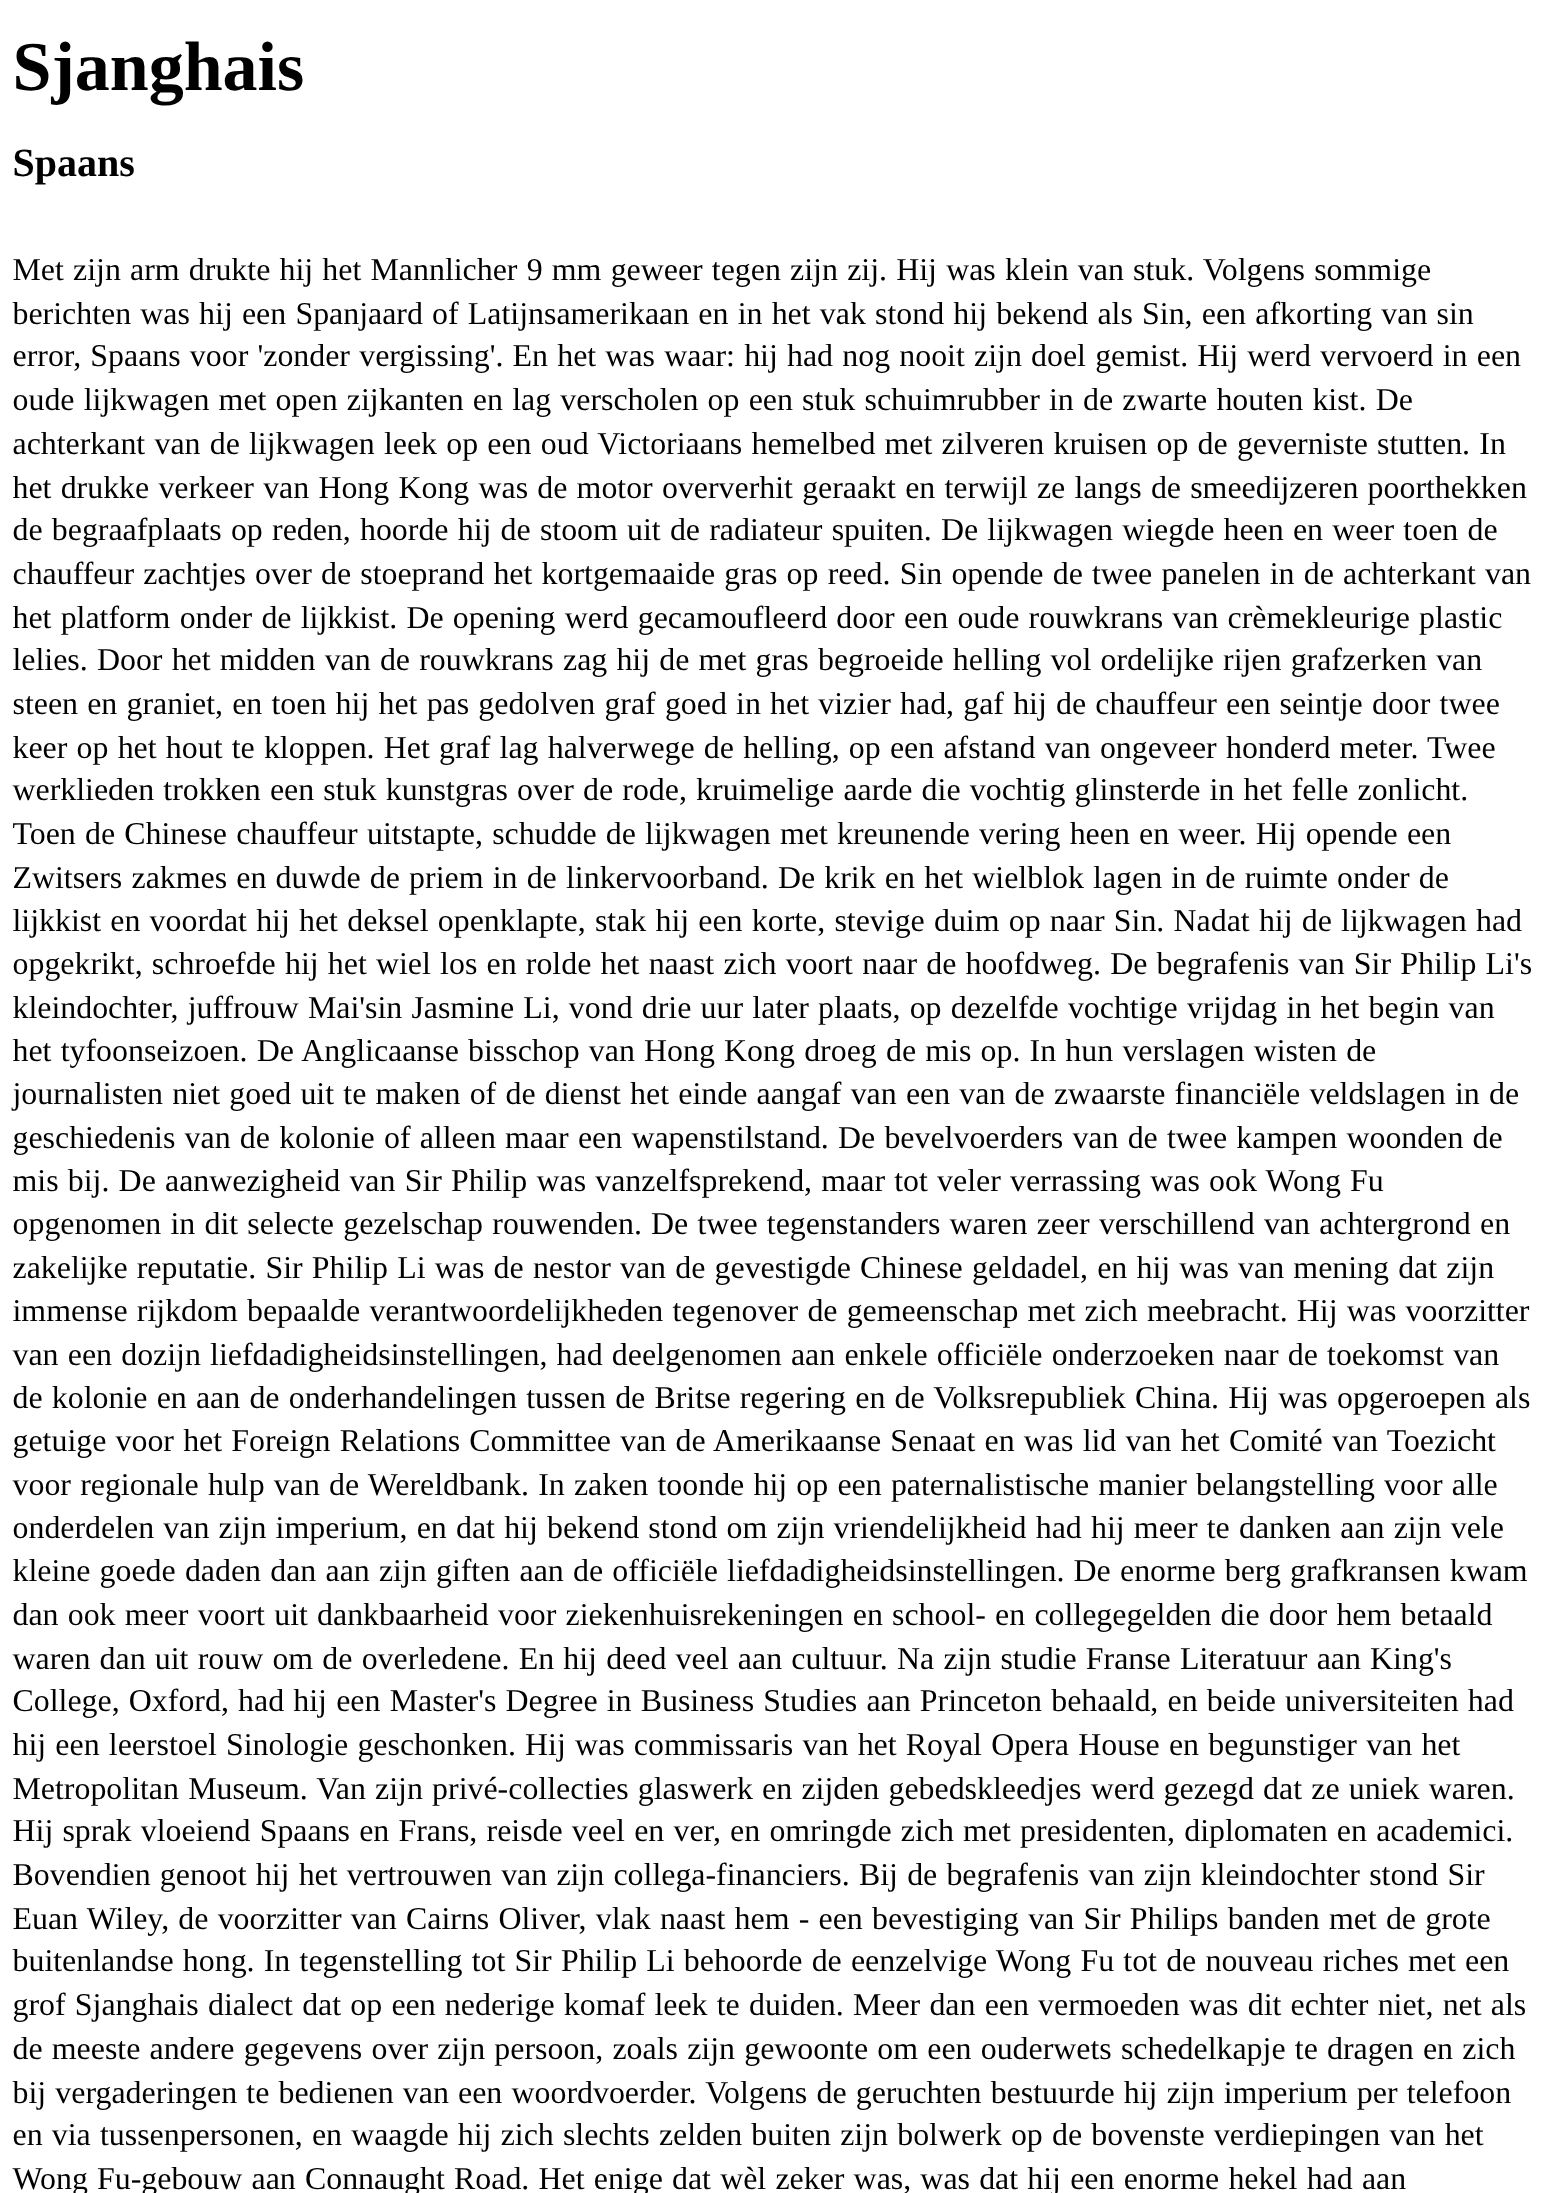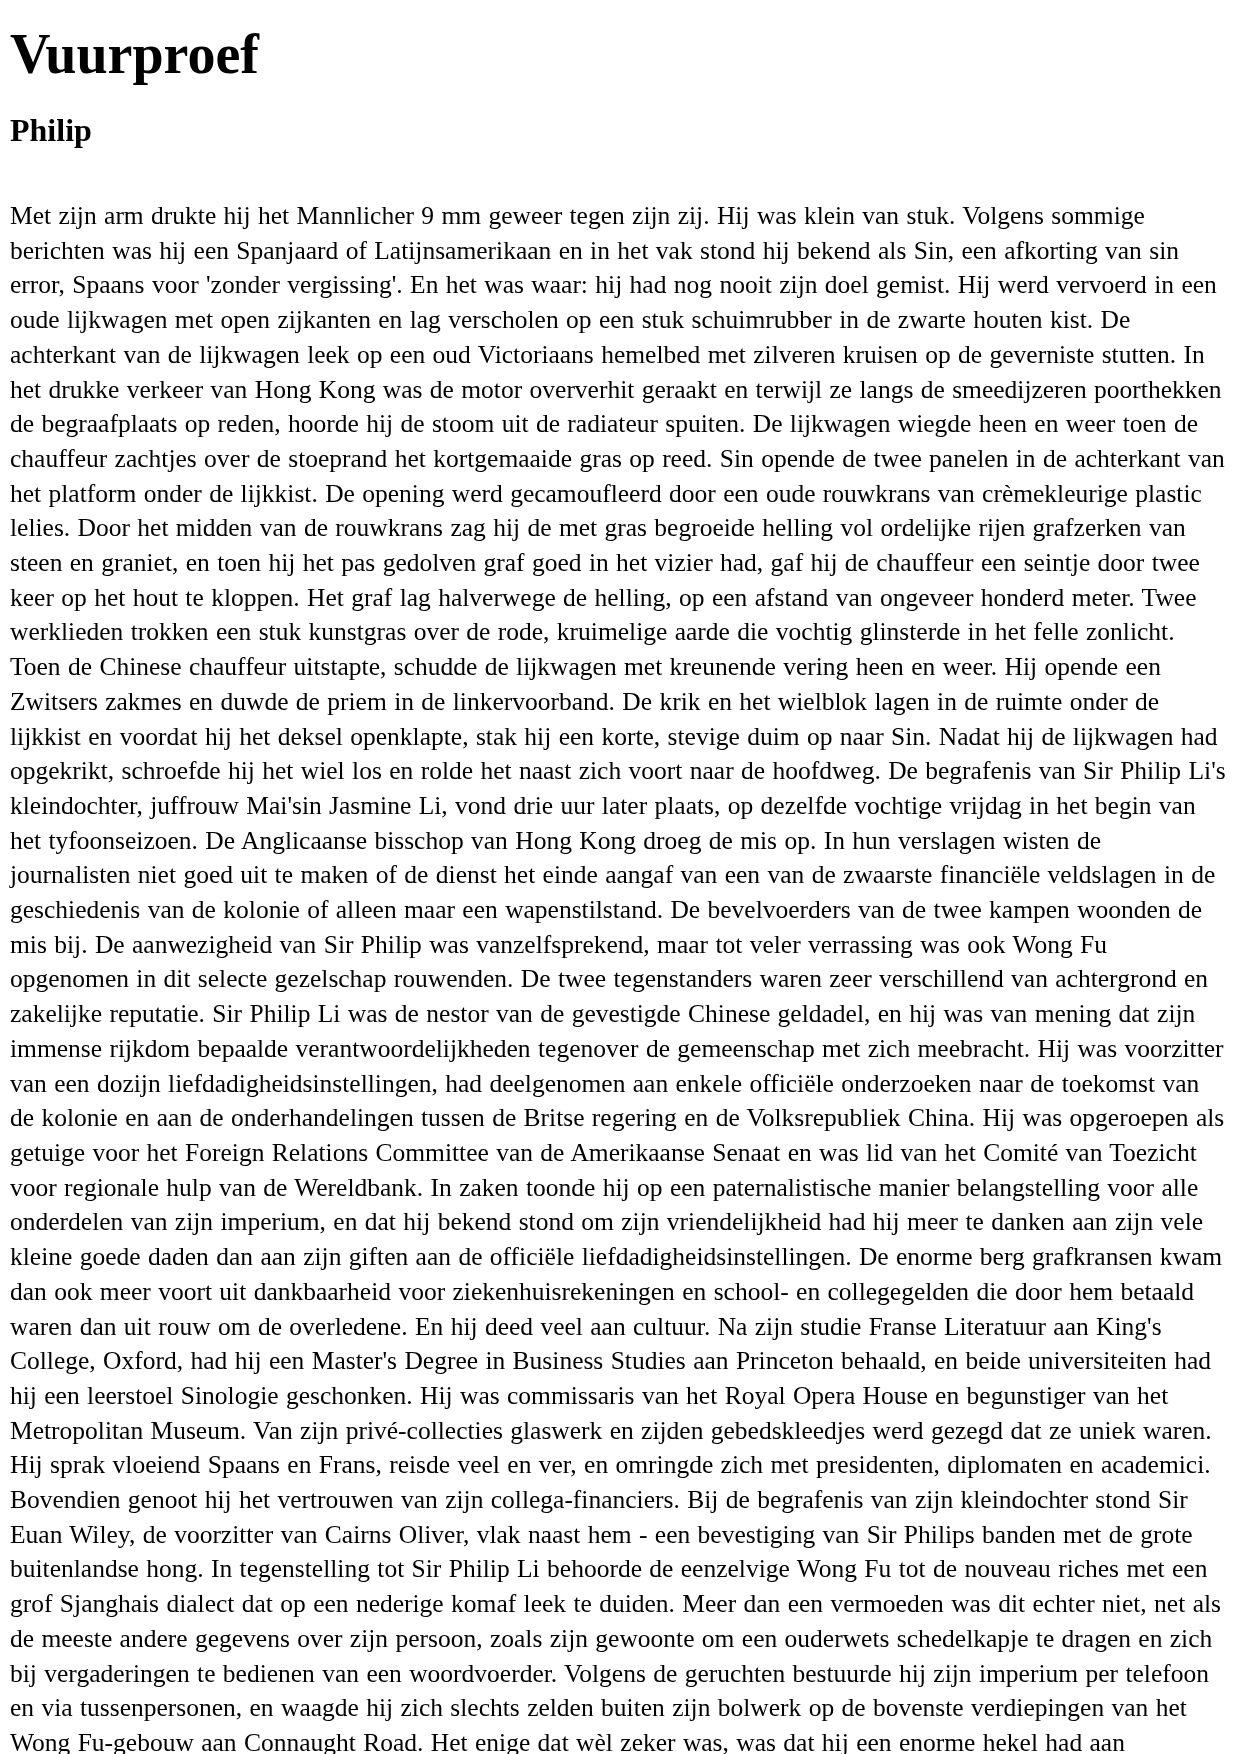--- a/index.html
+++ b/index.html
@@ -42,16 +42,16 @@
     margin: 0;
     padding-top: 53px;
     max-width: 1220px;
     word-spacing: 1px;
   }
 </style>
 </head>
 <body>
 
 <div class="page">
-  <h1 class="book-title">Vuurproef</h1>
-  <h2 class="chapter-title">Philip</h2>
+  <h1 class="book-title">Sjanghais</h1>
+  <h2 class="chapter-title">Spaans</h2>
   <p class="body-text">Met zijn arm drukte hij het Mannlicher 9 mm geweer tegen zijn zij. Hij was klein van stuk. Volgens sommige berichten was hij een Spanjaard of Latijnsamerikaan en in het vak stond hij bekend als Sin, een afkorting van sin error, Spaans voor 'zonder vergissing'. En het was waar: hij had nog nooit zijn doel gemist. Hij werd vervoerd in een oude lijkwagen met open zijkanten en lag verscholen op een stuk schuimrubber in de zwarte houten kist. De achterkant van de lijkwagen leek op een oud Victoriaans hemelbed met zilveren kruisen op de geverniste stutten. In het drukke verkeer van Hong Kong was de motor oververhit geraakt en terwijl ze langs de smeedijzeren poorthekken de begraafplaats op reden, hoorde hij de stoom uit de radiateur spuiten. De lijkwagen wiegde heen en weer toen de chauffeur zachtjes over de stoeprand het kortgemaaide gras op reed. Sin opende de twee panelen in de achterkant van het platform onder de lijkkist. De opening werd gecamoufleerd door een oude rouwkrans van crèmekleurige plastic lelies. Door het midden van de rouwkrans zag hij de met gras begroeide helling vol ordelijke rijen grafzerken van steen en graniet, en toen hij het pas gedolven graf goed in het vizier had, gaf hij de chauffeur een seintje door twee keer op het hout te kloppen. Het graf lag halverwege de helling, op een afstand van ongeveer honderd meter. Twee werklieden trokken een stuk kunstgras over de rode, kruimelige aarde die vochtig glinsterde in het felle zonlicht. Toen de Chinese chauffeur uitstapte, schudde de lijkwagen met kreunende vering heen en weer. Hij opende een Zwitsers zakmes en duwde de priem in de linkervoorband. De krik en het wielblok lagen in de ruimte onder de lijkkist en voordat hij het deksel openklapte, stak hij een korte, stevige duim op naar Sin. Nadat hij de lijkwagen had opgekrikt, schroefde hij het wiel los en rolde het naast zich voort naar de hoofdweg. De begrafenis van Sir Philip Li's kleindochter, juffrouw Mai'sin Jasmine Li, vond drie uur later plaats, op dezelfde vochtige vrijdag in het begin van het tyfoonseizoen. De Anglicaanse bisschop van Hong Kong droeg de mis op. In hun verslagen wisten de journalisten niet goed uit te maken of de dienst het einde aangaf van een van de zwaarste financiële veldslagen in de geschiedenis van de kolonie of alleen maar een wapenstilstand. De bevelvoerders van de twee kampen woonden de mis bij. De aanwezigheid van Sir Philip was vanzelfsprekend, maar tot veler verrassing was ook Wong Fu opgenomen in dit selecte gezelschap rouwenden. De twee tegenstanders waren zeer verschillend van achtergrond en zakelijke reputatie. Sir Philip Li was de nestor van de gevestigde Chinese geldadel, en hij was van mening dat zijn immense rijkdom bepaalde verantwoordelijkheden tegenover de gemeenschap met zich meebracht. Hij was voorzitter van een dozijn liefdadigheidsinstellingen, had deelgenomen aan enkele officiële onderzoeken naar de toekomst van de kolonie en aan de onderhandelingen tussen de Britse regering en de Volksrepubliek China. Hij was opgeroepen als getuige voor het Foreign Relations Committee van de Amerikaanse Senaat en was lid van het Comité van Toezicht voor regionale hulp van de Wereldbank. In zaken toonde hij op een paternalistische manier belangstelling voor alle onderdelen van zijn imperium, en dat hij bekend stond om zijn vriendelijkheid had hij meer te danken aan zijn vele kleine goede daden dan aan zijn giften aan de officiële liefdadigheidsinstellingen. De enorme berg grafkransen kwam dan ook meer voort uit dankbaarheid voor ziekenhuisrekeningen en school- en collegegelden die door hem betaald waren dan uit rouw om de overledene. En hij deed veel aan cultuur. Na zijn studie Franse Literatuur aan King's College, Oxford, had hij een Master's Degree in Business Studies aan Princeton behaald, en beide universiteiten had hij een leerstoel Sinologie geschonken. Hij was commissaris van het Royal Opera House en begunstiger van het Metropolitan Museum. Van zijn privé-collecties glaswerk en zijden gebedskleedjes werd gezegd dat ze uniek waren. Hij sprak vloeiend Spaans en Frans, reisde veel en ver, en omringde zich met presidenten, diplomaten en academici. Bovendien genoot hij het vertrouwen van zijn collega-financiers. Bij de begrafenis van zijn kleindochter stond Sir Euan Wiley, de voorzitter van Cairns Oliver, vlak naast hem - een bevestiging van Sir Philips banden met de grote buitenlandse hong. In tegenstelling tot Sir Philip Li behoorde de eenzelvige Wong Fu tot de nouveau riches met een grof Sjanghais dialect dat op een nederige komaf leek te duiden. Meer dan een vermoeden was dit echter niet, net als de meeste andere gegevens over zijn persoon, zoals zijn gewoonte om een ouderwets schedelkapje te dragen en zich bij vergaderingen te bedienen van een woordvoerder. Volgens de geruchten bestuurde hij zijn imperium per telefoon en via tussenpersonen, en waagde hij zich slechts zelden buiten zijn bolwerk op de bovenste verdiepingen van het Wong Fu-gebouw aan Connaught Road. Het enige dat wèl zeker was, was dat hij een enorme hekel had aan fotografen. De tientallen camera's die zijn lijfwachten hadden stukgeslagen, vormden het bewijs. Geen enkel persbureau had foto's van hem, en ook in de krantenarchieven waren er geen te vinden, zodat hij door Hong Kong kon lopen zonder angst voor herkenning. Maar nu stond hij hier bij de uitvaart van de kleindochter van zijn rivaal, en toen de stoet naar de begraafplaats vertrok, tuurden de mensen reikhalzend naar zijn Mercedes. Voor de menigten op het trottoir was deze optocht van 'de groten en de goeden', of in ieder geval van de groten en de machtigen, net zoiets als de aankomsten bij een Oscaruitreiking. De massa reageerde op de lijfelijke aanwezigheid van de sterren. Wellicht voelde men sympathie voor het verdriet van Sir Philip, maar er was weinig belangstelling voor het dode meisje. Ze was geboren en getogen in de Verenigde Staten en had geen banden met de plaatselijke gemeenschap. Bovendien was het auto-ongeluk dat haar het leven had gekost niet ongewoon genoeg om opmerkelijk te zijn. De waarheid was echter veel vreemder en gruwelijker dan zelfs de best geïnformeerde en fantasievolle toeschouwer had kunnen vermoeden.</p>
 </div>
 
 </body></html>

